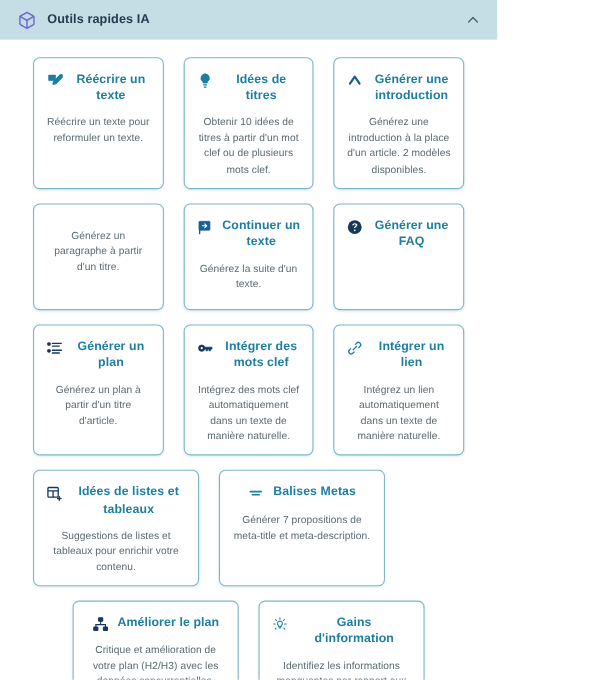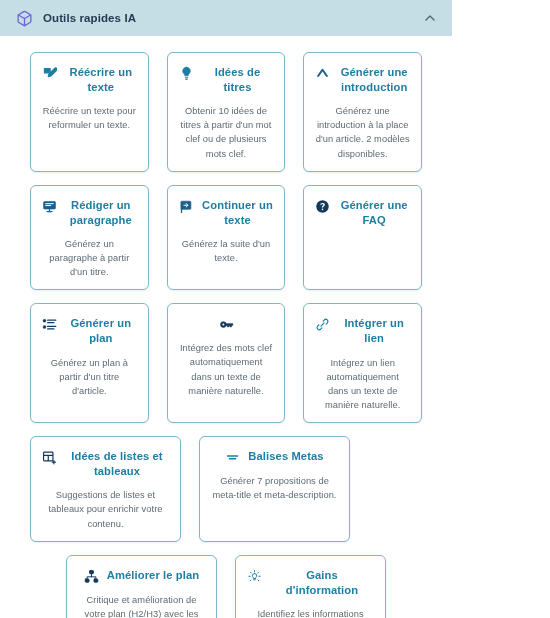--- a/index.html
+++ b/index.html
@@ -176,31 +176,20 @@
           <span class="tool-title">Générer une introduction</span>
         </div>
         <div class="tool-desc">Générez une introduction à la place d'un article. 2 modèles disponibles.</div>
       </div>
 
     </div>
 
     <div class="tool-row">
 
       <div class="tool-card">
-        <div class="tool-card-head">
-          <span class="tool-icon">
-            <svg viewBox="0 0 24 24" width="15" height="15" fill="#1b5f8f" stroke="#1b5f8f" stroke-width="1" stroke-linejoin="round">
-              <rect x="2.5" y="4" width="19" height="12" rx="1.6"></rect>
-              <path d="M12 16v4" stroke-width="2" stroke-linecap="round"></path>
-              <path d="M8 20h8" stroke-width="2" stroke-linecap="round"></path>
-              <path d="M6 7.5h12M6 10.5h8" stroke="#ffffff" stroke-width="1.6" stroke-linecap="round"></path>
-            </svg>
-          </span>
-          <span class="tool-title">Rédiger un paragraphe</span>
-        </div>
         <div class="tool-desc">Générez un paragraphe à partir d'un titre.</div>
       </div>
 
       <div class="tool-card">
         <div class="tool-card-head">
           <span class="tool-icon">
             <svg viewBox="0 0 24 24" width="15" height="15" fill="#1b5f8f" stroke="#1b5f8f" stroke-width="1" stroke-linejoin="round">
               <rect x="3" y="3.5" width="16" height="13" rx="1.4"></rect>
               <path d="M4 16.5v5" stroke-width="2" stroke-linecap="round"></path>
               <path d="M8 10h6M11.5 7.2 14.3 10l-2.8 2.8" stroke="#ffffff" stroke-width="1.6" fill="none" stroke-linecap="round"></path>
@@ -244,20 +233,21 @@
 
       <div class="tool-card">
         <div class="tool-card-head">
           <span class="tool-icon">
             <svg viewBox="0 0 24 24" width="15" height="15" fill="#14395c" stroke="#14395c" stroke-width="1">
               <circle cx="7" cy="12" r="4.6"></circle>
               <circle cx="7" cy="12" r="1.6" fill="#ffffff" stroke="none"></circle>
               <path d="M11.3 10.6H22v2.8h-2.2v2.4h-2.3v-2.4h-1.8v2.4h-2.3v-2.4h-2.1z"></path>
             </svg>
           </span>
+          <span class="tool-title">Intégrer des mots clef</span>
         </div>
         <div class="tool-desc">Intégrez des mots clef automatiquement dans un texte de manière naturelle.</div>
       </div>
 
       <div class="tool-card">
         <div class="tool-card-head">
           <span class="tool-icon">
             <svg viewBox="0 0 24 24" width="15" height="15" fill="none" stroke="#1b7ea3" stroke-width="1.9" stroke-linecap="round" stroke-linejoin="round">
               <path d="M9.5 14.5 14.5 9.5"></path>
               <path d="M13 6.5 15 4.5a3.4 3.4 0 0 1 4.8 4.8l-2 2"></path>

